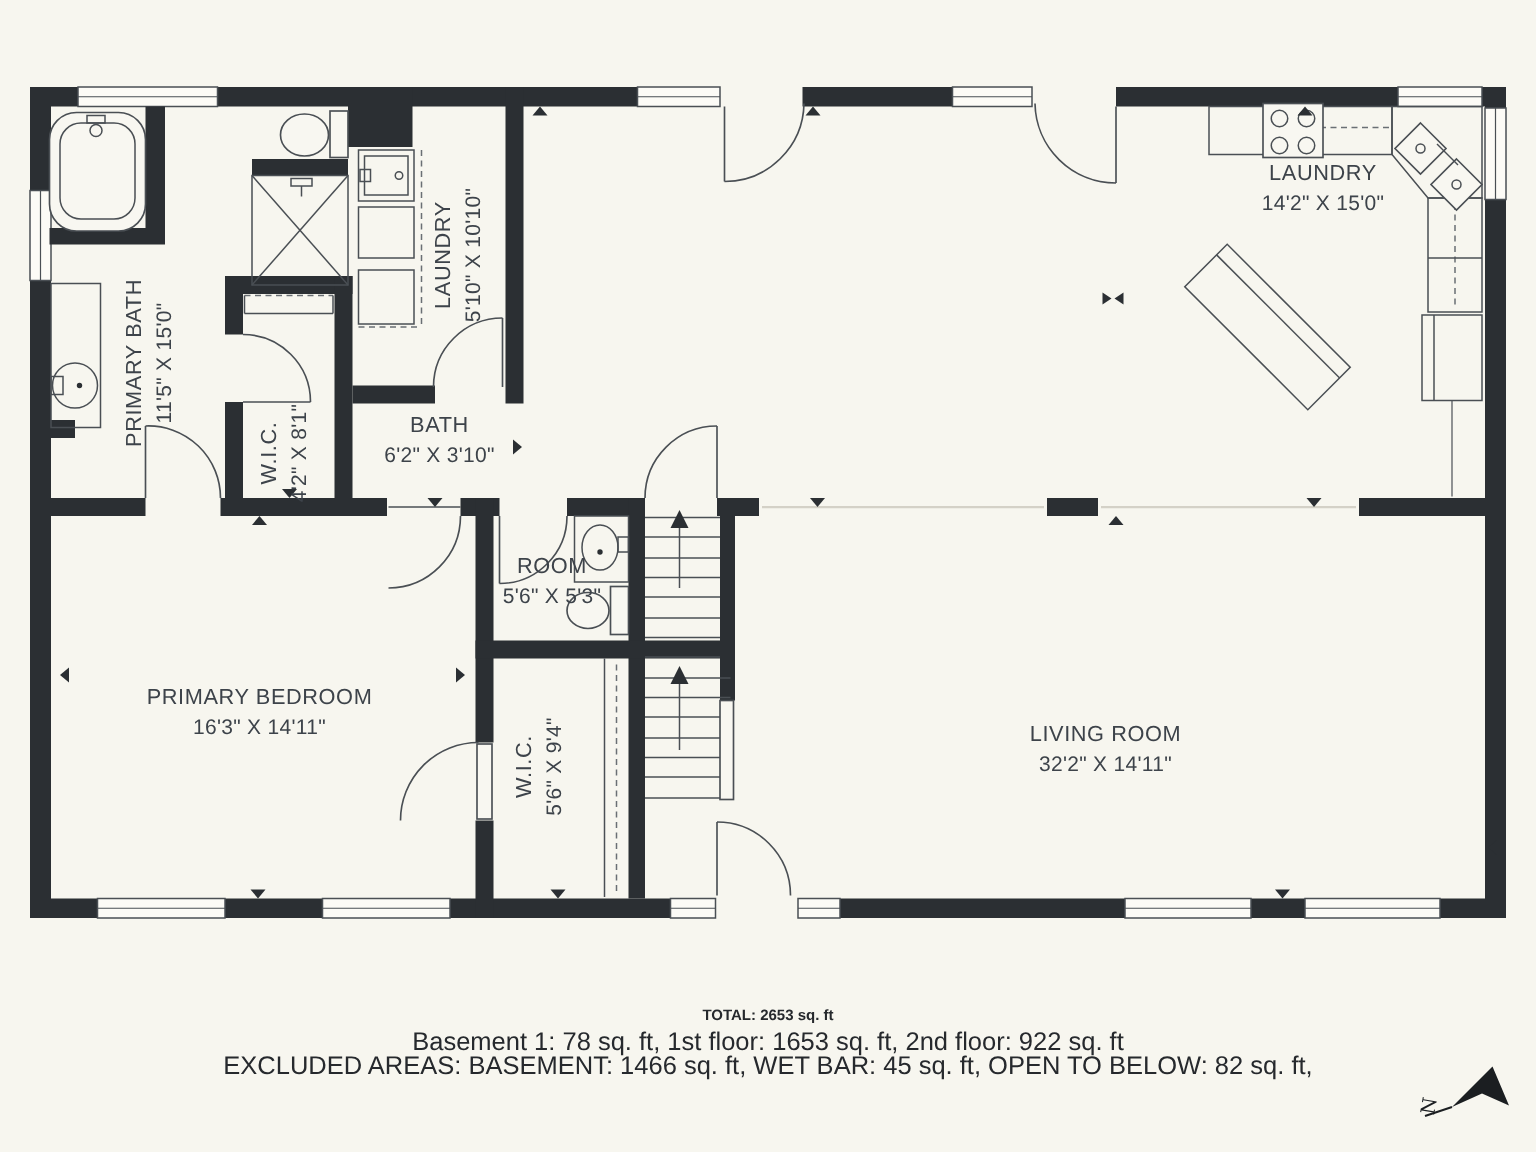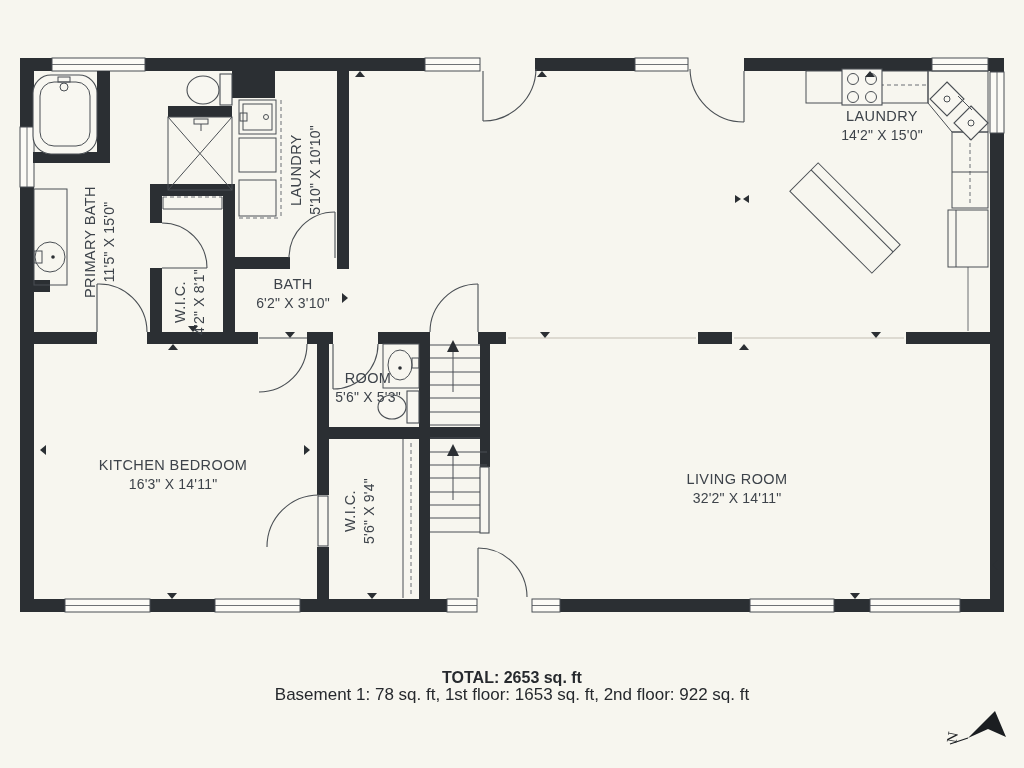--- a/index.html
+++ b/index.html
@@ -14,21 +14,21 @@
   .door{stroke:#4a4f54;stroke-width:1.1;fill:none;}
   .dash{stroke:#6a6f74;stroke-width:1;fill:none;stroke-dasharray:4 3;}
   .tick{fill:#2b2f33;stroke:none;}
   .faint{stroke:#d4d1c7;stroke-width:1.5;}
   .label{position:absolute;transform:translate(-50%,-50%);text-align:center;
          color:#3d434a;white-space:nowrap;line-height:19px;}
   .label.rot{transform:translate(-50%,-50%) rotate(-90deg);}
   .rname{font-size:14.5px;letter-spacing:.4px;}
   .rdims{font-size:14px;letter-spacing:.2px;}
   .footer{position:absolute;left:0;right:0;top:669px;text-align:center;color:#26292d;}
-  .f1{font-weight:bold;font-size:16px;line-height:18px;}
+  .f1{font-weight:bold;font-size:10px;line-height:18px;}
   .fl{font-size:17px;line-height:15.5px;}
 </style>
 </head>
 <body>
 
 <div class="stage">
 
 <svg class="plan-svg" width="1024" height="768" viewBox="0 0 1024 768">
 
   <g>
@@ -330,30 +330,31 @@
 </div>
 <div class="label" style="left:882px;top:126px">
   <div class="rname">LAUNDRY</div>
   <div class="rdims">14'2" X 15'0"</div>
 </div>
 <div class="label" style="left:368px;top:388px">
   <div class="rname">ROOM</div>
   <div class="rdims">5'6" X 5'3"</div>
 </div>
 <div class="label" style="left:173px;top:475px">
-  <div class="rname">KITCHEN BEDROOM</div>
+  <div class="rname">PRIMARY BEDROOM</div>
   <div class="rdims">16'3" X 14'11"</div>
 </div>
 <div class="label rot" style="left:360px;top:511px">
   <div class="rname">W.I.C.</div>
   <div class="rdims">5'6" X 9'4"</div>
 </div>
-<div class="label" style="left:737px;top:489px">
+<div class="label" style="left:737px;top:500px">
   <div class="rname">LIVING ROOM</div>
   <div class="rdims">32'2" X 14'11"</div>
 </div>
 
 <div class="footer">
   <div class="f1">TOTAL: 2653 sq. ft</div>
   <div class="fl">Basement 1: 78 sq. ft, 1st floor: 1653 sq. ft, 2nd floor: 922 sq. ft</div>
+  <div class="fl">EXCLUDED AREAS: BASEMENT: 1466 sq. ft, WET BAR: 45 sq. ft, OPEN TO BELOW: 82 sq. ft,</div>
 </div>
 
 </div>
 
 </body></html>

